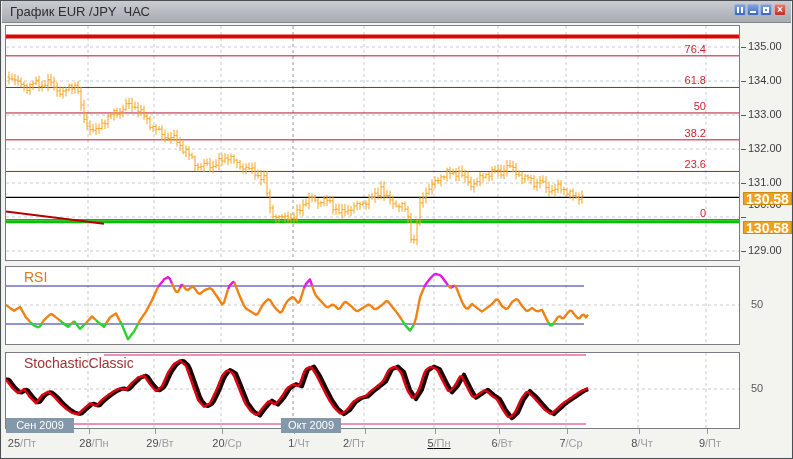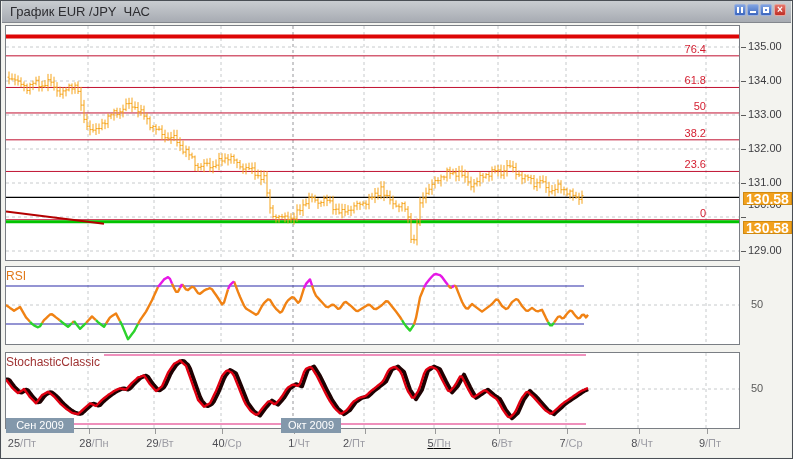--- a/index.html
+++ b/index.html
@@ -16,21 +16,21 @@
   .g-min{position:absolute;left:2px;top:6px;width:6px;height:2px;background:#fff;}
   .g-max{position:absolute;left:2px;top:2px;width:6px;height:6px;border:2px solid #fff;}
   .g-close{position:absolute;left:0;top:0;width:10px;height:10px;color:#fff;font-size:10px;line-height:10px;
            text-align:center;font-weight:bold;}
   .client{position:absolute;left:1px;top:22px;right:1px;bottom:1px;background:#f3f3ef;padding-left:32px;}
   .pane{position:absolute;background:#fff;border:1px solid #7a7e84;}
   .pane-main{left:3px;top:2px;width:735px;height:236px;}
   .pane-rsi{left:3px;top:243px;width:735px;height:79px;}
   .pane-stoch{left:3px;top:329px;width:735px;height:77px;}
   .pane svg{display:block;}
-  .pane-label{position:absolute;left:0;top:2px;font-size:12px;}
+  .pane-label{position:absolute;left:18px;top:2px;font-size:14px;}
   .lbl-rsi{color:#e07818;}
   .lbl-stoch{color:#a03434;}
   .yaxis{position:absolute;left:739px;top:0;width:53px;height:434px;}
   .ylab{position:absolute;left:7px;font-size:11px;color:#3c3c40;}
   .ytick{position:absolute;left:0;width:5px;height:1px;background:#5a5a5a;}
   .tag{position:absolute;left:2px;width:49px;height:13px;font-size:14px;font-weight:bold;
        text-align:center;line-height:13px;border:1px solid #d08a10;}
   .mid50{position:absolute;left:10px;font-size:11px;color:#5a5a5a;}
   .xaxis{position:absolute;left:0;top:404px;width:739px;height:30px;}
   .xtick{position:absolute;top:2px;width:1px;height:5px;background:#9a9a9a;}
@@ -162,21 +162,21 @@
         <div class="xtick" style="left: 292px;"></div>
         <div class="xtick" style="left: 363px;"></div>
         <div class="xtick" style="left: 433px;"></div>
         <div class="xtick" style="left: 497px;"></div>
         <div class="xtick" style="left: 565px;"></div>
         <div class="xtick" style="left: 637px;"></div>
         <div class="xtick" style="left: 705px;"></div>
         <div class="dlab" style="left: 20px;"><span class="dnum">25</span><span class="ddow">/Пт</span></div>
         <div class="dlab" style="left: 92px;"><span class="dnum">28</span><span class="ddow">/Пн</span></div>
         <div class="dlab" style="left: 158px;"><span class="dnum">29</span><span class="ddow">/Вт</span></div>
-        <div class="dlab" style="left: 225px;"><span class="dnum">40</span><span class="ddow">/Ср</span></div>
+        <div class="dlab" style="left: 225px;"><span class="dnum">20</span><span class="ddow">/Ср</span></div>
         <div class="dlab" style="left: 297px;"><span class="dnum">1</span><span class="ddow">/Чт</span></div>
         <div class="dlab" style="left: 352px;"><span class="dnum">2</span><span class="ddow">/Пт</span></div>
         <div class="dlab" style="left: 437px; text-decoration: underline;"><span class="dnum">5</span><span class="ddow">/Пн</span></div>
         <div class="dlab" style="left: 500px;"><span class="dnum">6</span><span class="ddow">/Вт</span></div>
         <div class="dlab" style="left: 569px;"><span class="dnum">7</span><span class="ddow">/Ср</span></div>
         <div class="dlab" style="left: 640px;"><span class="dnum">8</span><span class="ddow">/Чт</span></div>
         <div class="dlab" style="left: 708px;"><span class="dnum">9</span><span class="ddow">/Пт</span></div>
         <div class="month" style="left: 4px; width: 68px; background: rgb(131, 152, 171);">Сен 2009</div>
         <div class="month" style="left: 279px; width: 60px; background: rgb(131, 152, 171);">Окт 2009</div>
       </div>

